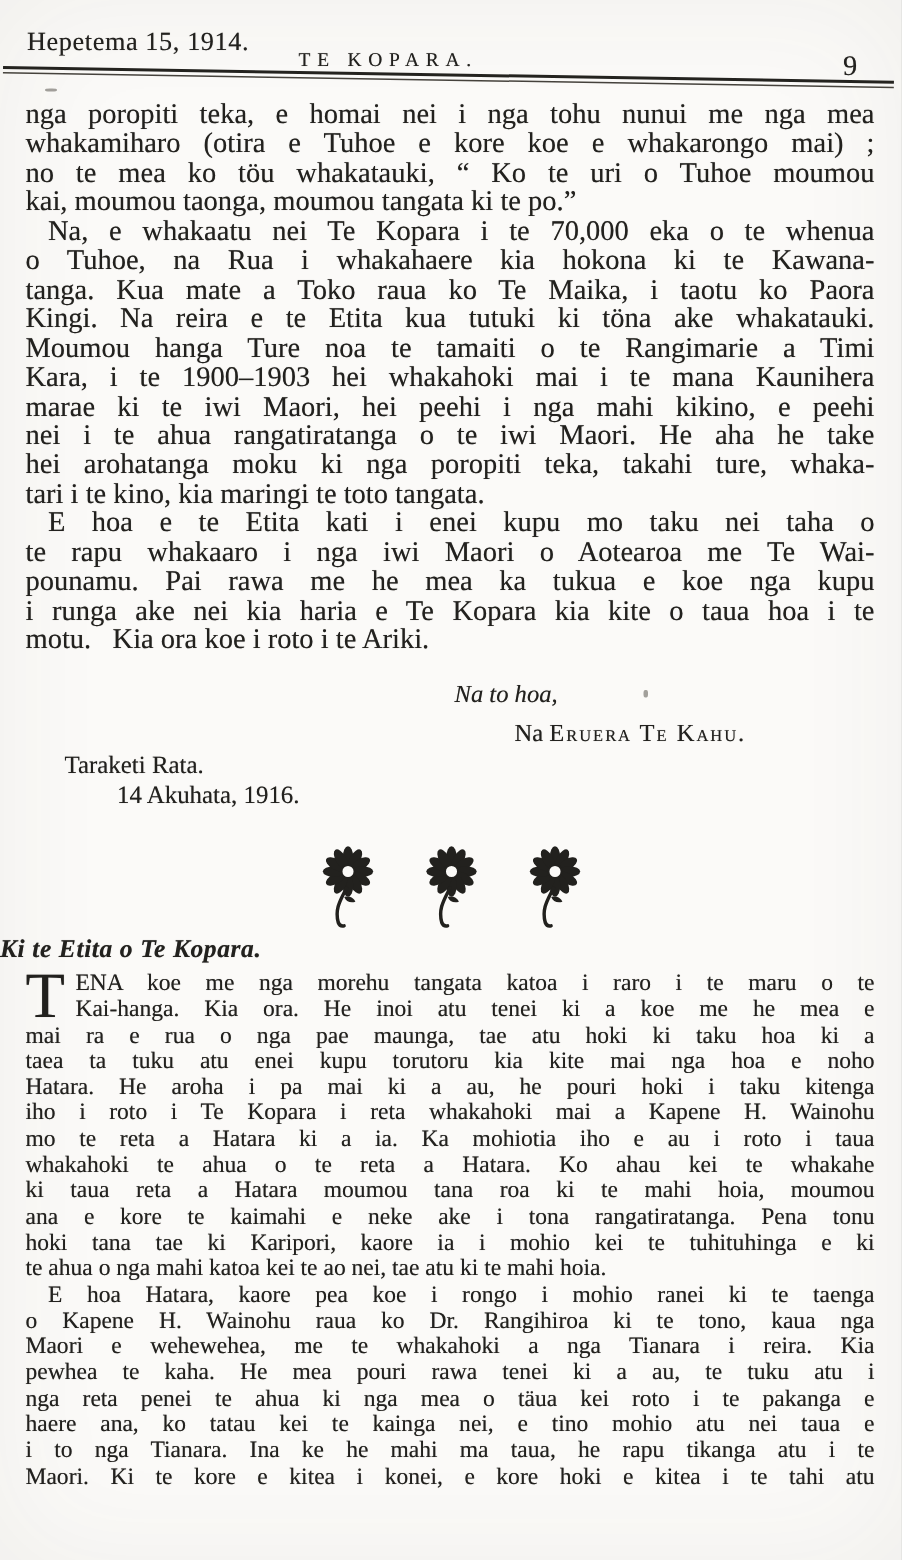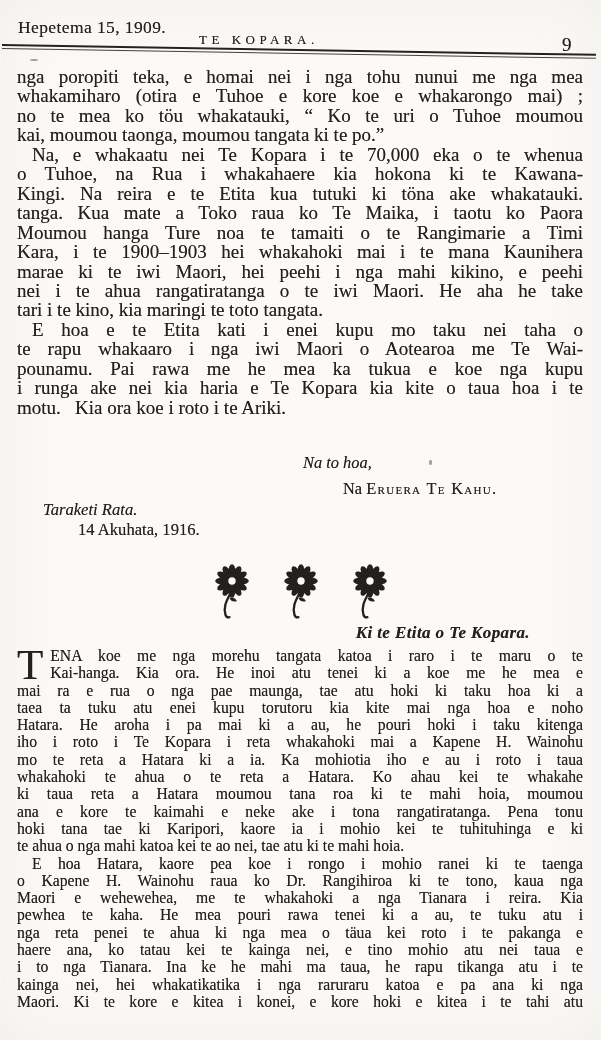--- a/index.html
+++ b/index.html
@@ -34,62 +34,63 @@
   .em{}
   .sc{font-variant:small-caps;letter-spacing:1.3px;}
   .dropcap{
     float:left;font-size:43px;line-height:30px;height:33px;
     padding:3px 7px 0 0;font-weight:500;
   }
 
   
   .sig-salutation{position:absolute;left:303px;top:453px;font-size:16.4px;font-style:italic;}
   .sig-name{position:absolute;left:343px;top:479px;font-size:16.4px;}
-  .sig-place{position:absolute;left:43px;top:500px;font-size:16.6px;font-style:italic;}
+  .sig-place{position:absolute;left:43px;top:500px;font-size:16.6px;}
   .sig-date{position:absolute;left:78px;top:520px;font-size:16.6px;}
 
   
   .ornaments{position:absolute;top:562px;left:0;width:100%;
     display:flex;justify-content:center;gap:27px;}
   .flower{display:block;}
 
   
   .section-heading{
-    position:absolute;top:623px;left:0;width:530px;text-align:right;
+    position:absolute;top:623px;left:0;width:530px;text-align:left;
     font-size:17px;font-weight:bold;font-style:italic;letter-spacing:.4px;
   }
 </style>
 </head>
 <body>
 
 <div class="page">
 
-  <span class="header-date">Hepetema 15, 1909.</span>
+  <span class="header-date">Hepetema 15, 1914.</span>
   <span class="header-masthead">TE KOPARA.</span>
   <span class="header-pagenum">9</span>
   <div class="header-rule"></div>
   <div class="speck" style="left:30px;top:59px;width:8px;height:2px;"></div>
   <div class="speck" style="left:429px;top:460px;width:3px;height:5px;"></div>
 
   <div class="letter1">
       <div class="para">
         <div class="line">nga poropiti teka, e homai nei i nga tohu nunui me nga mea</div>
         <div class="line">whakamiharo (otira e Tuhoe e kore koe e whakarongo mai) ;</div>
         <div class="line">no te mea ko töu whakatauki, “ Ko te uri o Tuhoe moumou</div>
         <div class="line last">kai, moumou taonga, moumou tangata ki te po.”</div>
       </div>
       <div class="para">
         <div class="line indent">Na, e whakaatu nei <span class="em">Te Kopara</span> i te 70,000 eka o te whenua</div>
         <div class="line">o Tuhoe, na Rua i whakahaere kia hokona ki te Kawana-</div>
+        <div class="line">tanga. Kua mate a Toko raua ko Te Maika, i taotu ko Paora</div>
         <div class="line">Kingi. Na reira e te Etita kua tutuki ki töna ake whakatauki.</div>
-        <div class="line">tanga. Kua mate a Toko raua ko Te Maika, i taotu ko Paora</div>
         <div class="line">Moumou hanga Ture noa te tamaiti o te Rangimarie a Timi</div>
         <div class="line">Kara, i te 1900–1903 hei whakahoki mai i te mana Kaunihera</div>
         <div class="line">marae ki te iwi Maori, hei peehi i nga mahi kikino, e peehi</div>
         <div class="line">nei i te ahua rangatiratanga o te iwi Maori. He aha he take</div>
+        <div class="line">hei arohatanga moku ki nga poropiti teka, takahi ture, whaka-</div>
         <div class="line last">tari i te kino, kia maringi te toto tangata.</div>
       </div>
       <div class="para">
         <div class="line indent">E hoa e te Etita kati i enei kupu mo taku nei taha o</div>
         <div class="line">te rapu whakaaro i nga iwi Maori o Aotearoa me Te Wai-</div>
         <div class="line">pounamu. Pai rawa me he mea ka tukua e koe nga kupu</div>
         <div class="line">i runga ake nei kia haria e <span class="em">Te Kopara</span> kia kite o taua hoa i te</div>
         <div class="line last">motu.  Kia ora koe i roto i te Ariki.</div>
       </div>
     </div>
@@ -177,18 +178,17 @@
         <div class="line last">te ahua o nga mahi katoa kei te ao nei, tae atu ki te mahi hoia.</div>
       </div>
       <div class="para">
         <div class="line indent">E hoa Hatara, kaore pea koe i rongo i mohio ranei ki te taenga</div>
         <div class="line">o Kapene H. Wainohu raua ko Dr. Rangihiroa ki te tono, kaua nga</div>
         <div class="line">Maori e wehewehea, me te whakahoki a nga Tianara i reira. Kia</div>
         <div class="line">pewhea te kaha. He mea pouri rawa tenei ki a au, te tuku atu i</div>
         <div class="line">nga reta penei te ahua ki nga mea o täua kei roto i te pakanga e</div>
         <div class="line">haere ana, ko tatau kei te kainga nei, e tino mohio atu nei taua e</div>
         <div class="line">i to nga Tianara. Ina ke he mahi ma taua, he rapu tikanga atu i te</div>
-        <div class="line">kainga nei, hei whakatikatika i nga raruraru katoa e pa ana ki nga</div>
         <div class="line">Maori. Ki te kore e kitea i konei, e kore hoki e kitea i te tahi atu</div>
       </div>
     </div>
 
 </div>
 
 </body></html>

